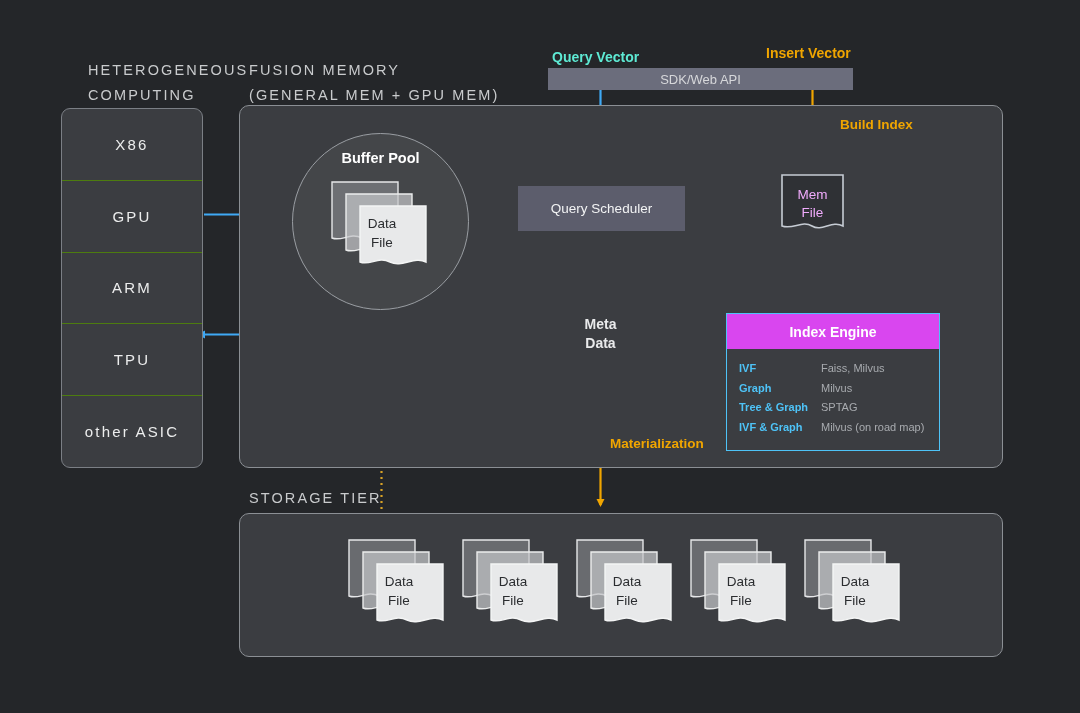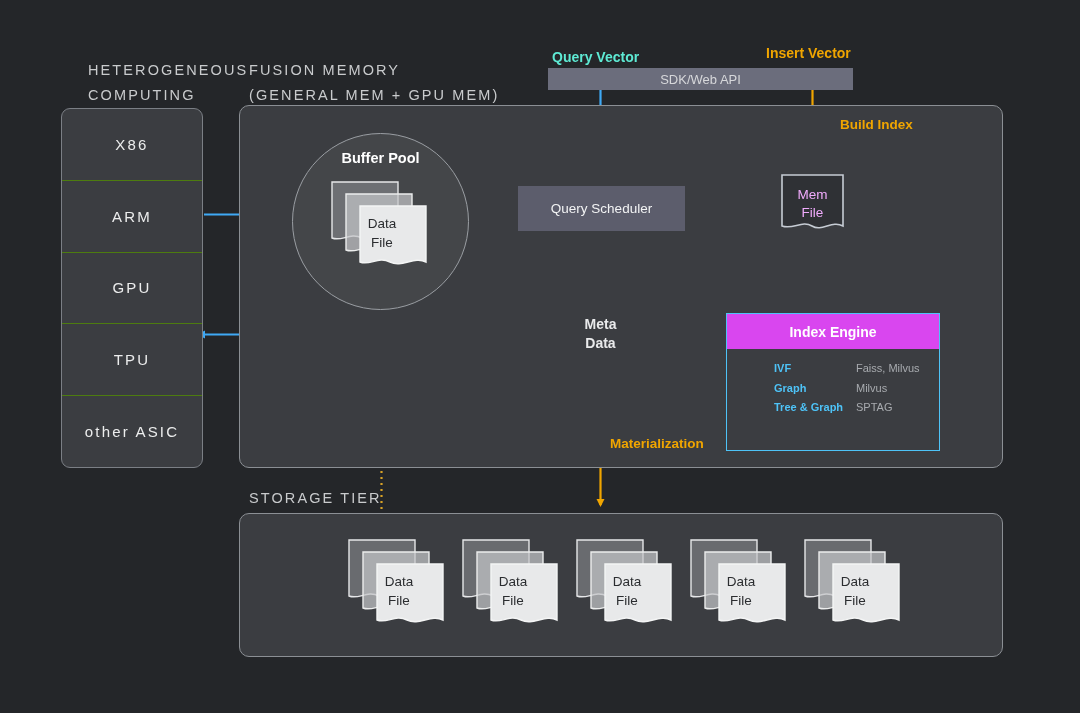--- a/index.html
+++ b/index.html
@@ -150,21 +150,21 @@
   }
   #index-engine-table {
     padding: 10px 0 0 0;
   }
   .idx-row {
     display: flex;
     font-size: 11px;
     line-height: 19.5px;
     padding-left: 12px;
   }
-  .idx-key { width: 82px; color: #4ec3f7; font-weight: bold; margin-left: 35px; }
+  .idx-key { width: 82px; color: #4ec3f7; font-weight: bold; }
   .idx-val { color: #a8abaf; }
 
   
   #mem-file { left: 779px; top: 172px; width: 67px; height: 67px; }
   #mem-file-label {
     left: 779px; top: 186px;
     width: 67px; text-align: center;
     font-size: 13.5px;
     color: #f0abfc;
     line-height: 18px;
@@ -226,22 +226,22 @@
   <div class="abs caption nosel" style="left:88px; top:58px;">HETEROGENEOUS
 COMPUTING</div>
 
   <div class="abs caption nosel" style="left:249px; top:58px;">FUSION MEMORY
 (GENERAL MEM + GPU MEM)</div>
 
   <div class="abs caption nosel" style="left:249px; top:486px;">STORAGE TIER</div>
 
   <div class="abs" id="hetero-col">
     <div class="hetero-cell nosel">X86</div>
+    <div class="hetero-cell nosel">GPU</div>
     <div class="hetero-cell nosel">ARM</div>
-    <div class="hetero-cell nosel">GPU</div>
     <div class="hetero-cell nosel">TPU</div>
     <div class="hetero-cell nosel">other ASIC</div>
   </div>
 
   <div class="abs" id="fusion-panel"></div>
 
   <div class="abs" id="storage-panel"></div>
 
   <div class="abs" id="buffer-pool"></div>
   <div class="abs nosel" id="buffer-pool-label">Buffer Pool</div>
@@ -289,20 +289,24 @@
         <span class="idx-val nosel">Faiss, Milvus</span>
       </div>
       <div class="idx-row">
         <span class="idx-key nosel">Graph</span>
         <span class="idx-val nosel">Milvus</span>
       </div>
       <div class="idx-row">
         <span class="idx-key nosel">Tree &amp; Graph</span>
         <span class="idx-val nosel">SPTAG</span>
       </div>
+      <div class="idx-row">
+        <span class="idx-key nosel">IVF &amp; Graph</span>
+        <span class="idx-val nosel">Milvus (on road map)</span>
+      </div>
     </div>
   </div>
 
   <div class="abs datafile-stack" style="left:347px; top:538px;">
     <svg width="104" height="88" viewBox="0 0 104 88">
       <path d="M2,2 H68 V58 C56,52 44,64 32,58 C20,52 12,62 2,58 Z" fill="#8f9195" fill-opacity="0.55" stroke="#e6e7e9" stroke-width="1.4"></path>
       <path d="M16,14 H82 V70 C70,64 58,76 46,70 C34,64 26,74 16,70 Z" fill="#c3c5c8" fill-opacity="0.72" stroke="#eceded" stroke-width="1.4"></path>
       <path d="M30,26 H96 V82 C84,76 72,88 60,82 C48,76 40,86 30,82 Z" fill="#e8e9ea" stroke="#f4f5f5" stroke-width="1.4"></path>
     </svg>
     <div class="abs datafile-label nosel" style="left:0px; top:34px;">Data

